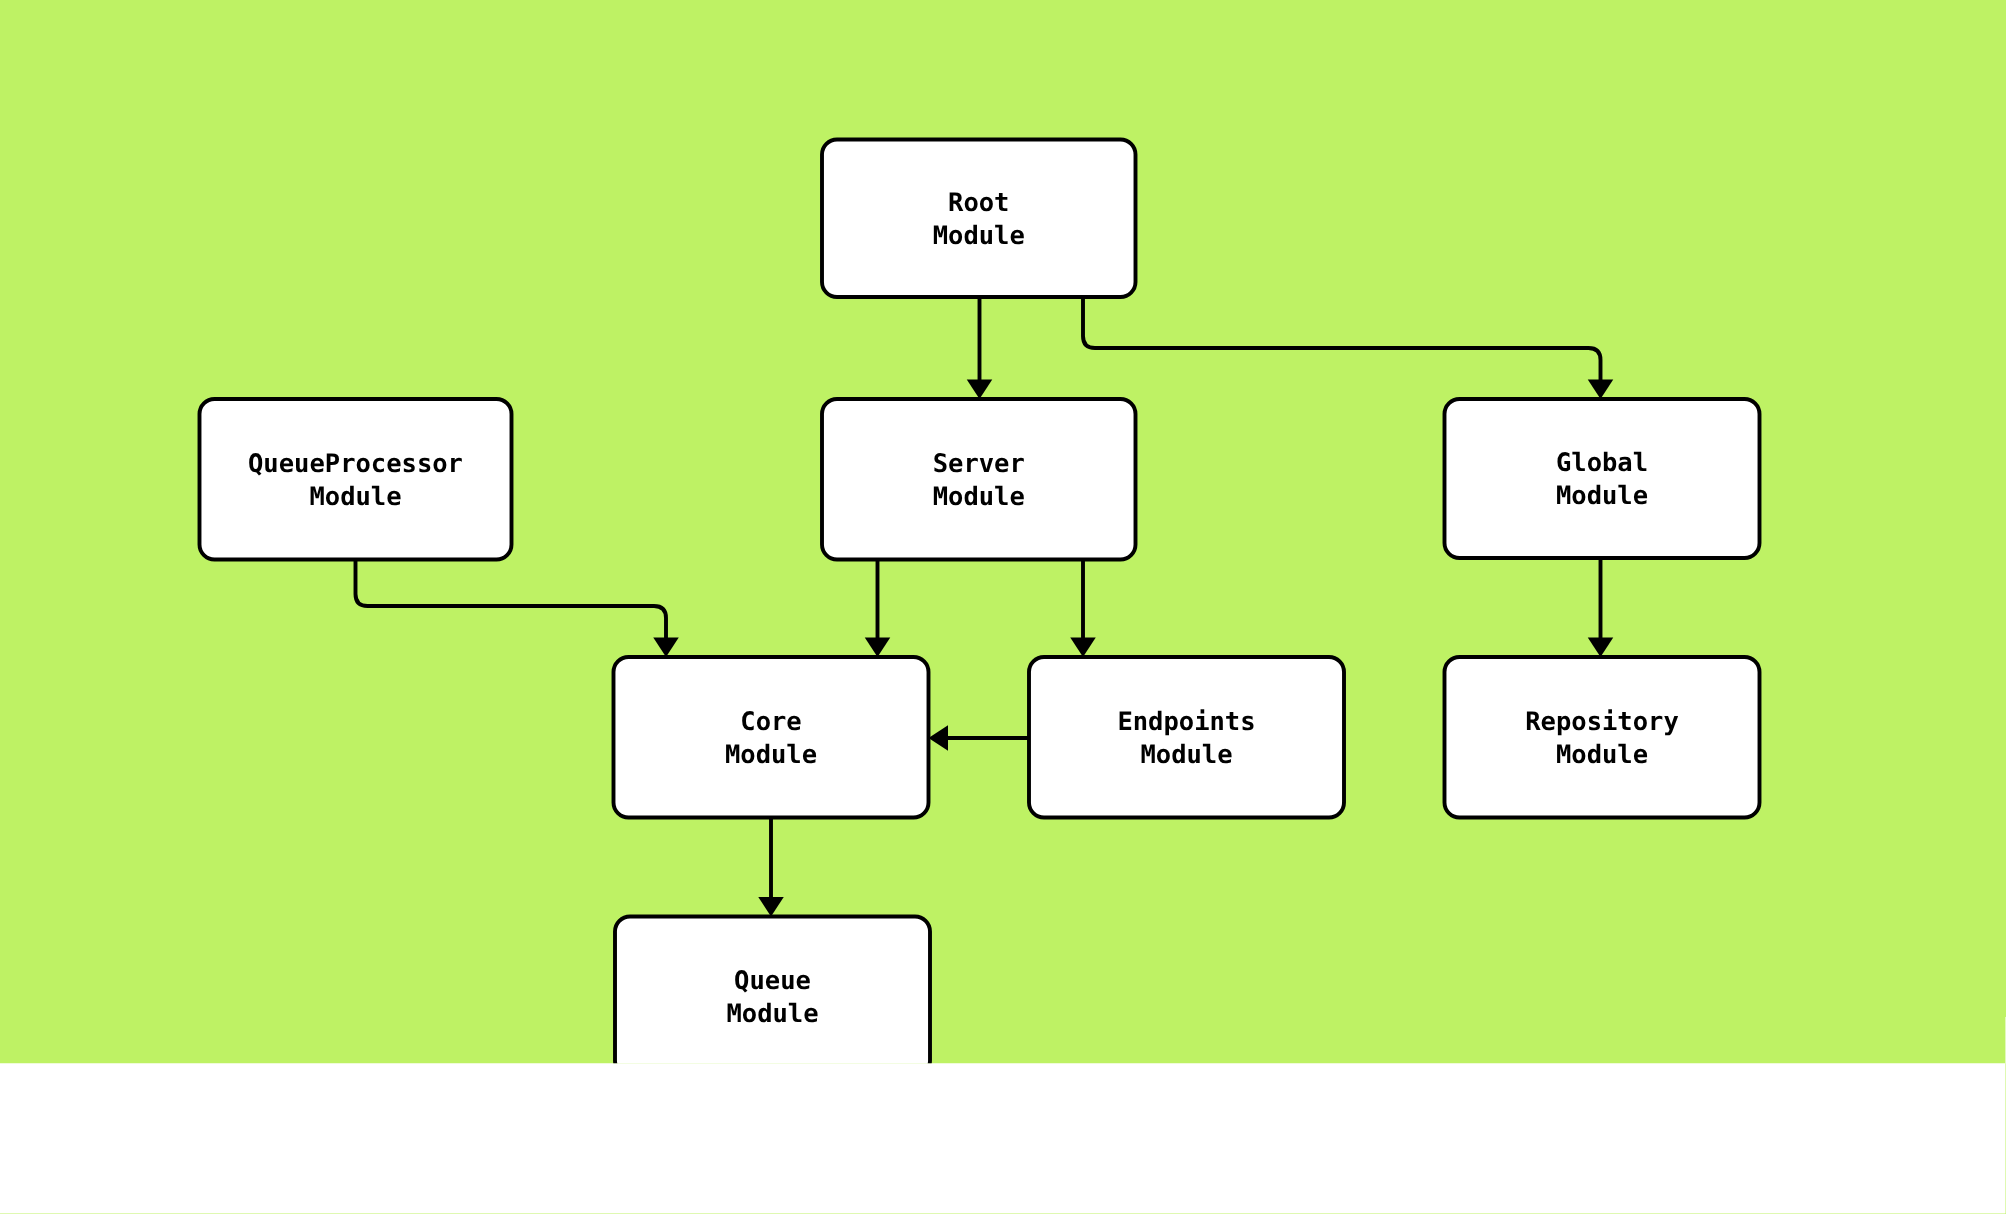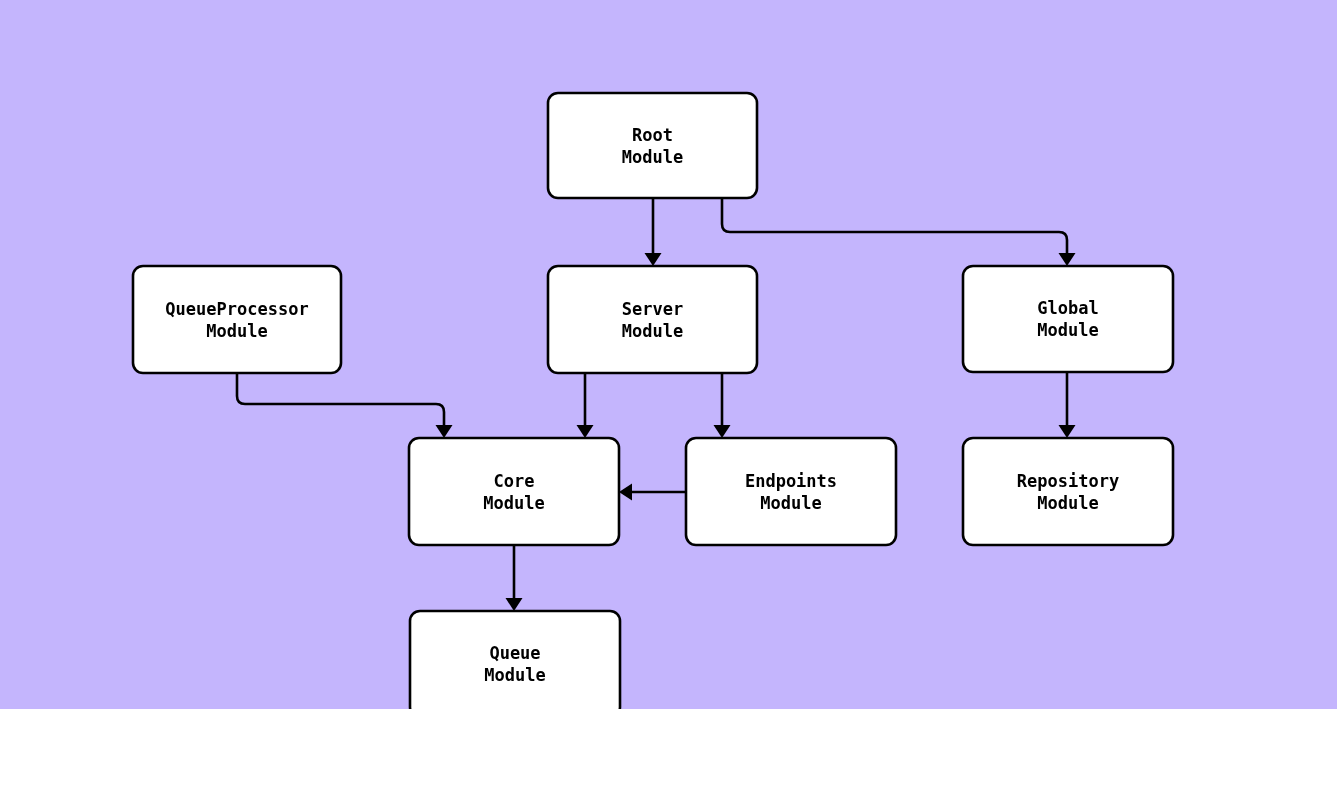--- a/index.html
+++ b/index.html
@@ -5,21 +5,21 @@
   html, body {
     margin: 0;
     padding: 0;
     background: #ffffff;
     font-family: "DejaVu Sans Mono", "Liberation Mono", monospace;
   }
   .stage {
     position: relative;
     width: 1337px;
     height: 709px;
-    background: #c4b5fd;
+    background: #bef264;
     overflow: hidden;
   }
   svg.diagram {
     display: block;
     width: 1337px;
     height: 809px;
   }
   .node-rect {
     fill: #ffffff;
     stroke: #000000;

